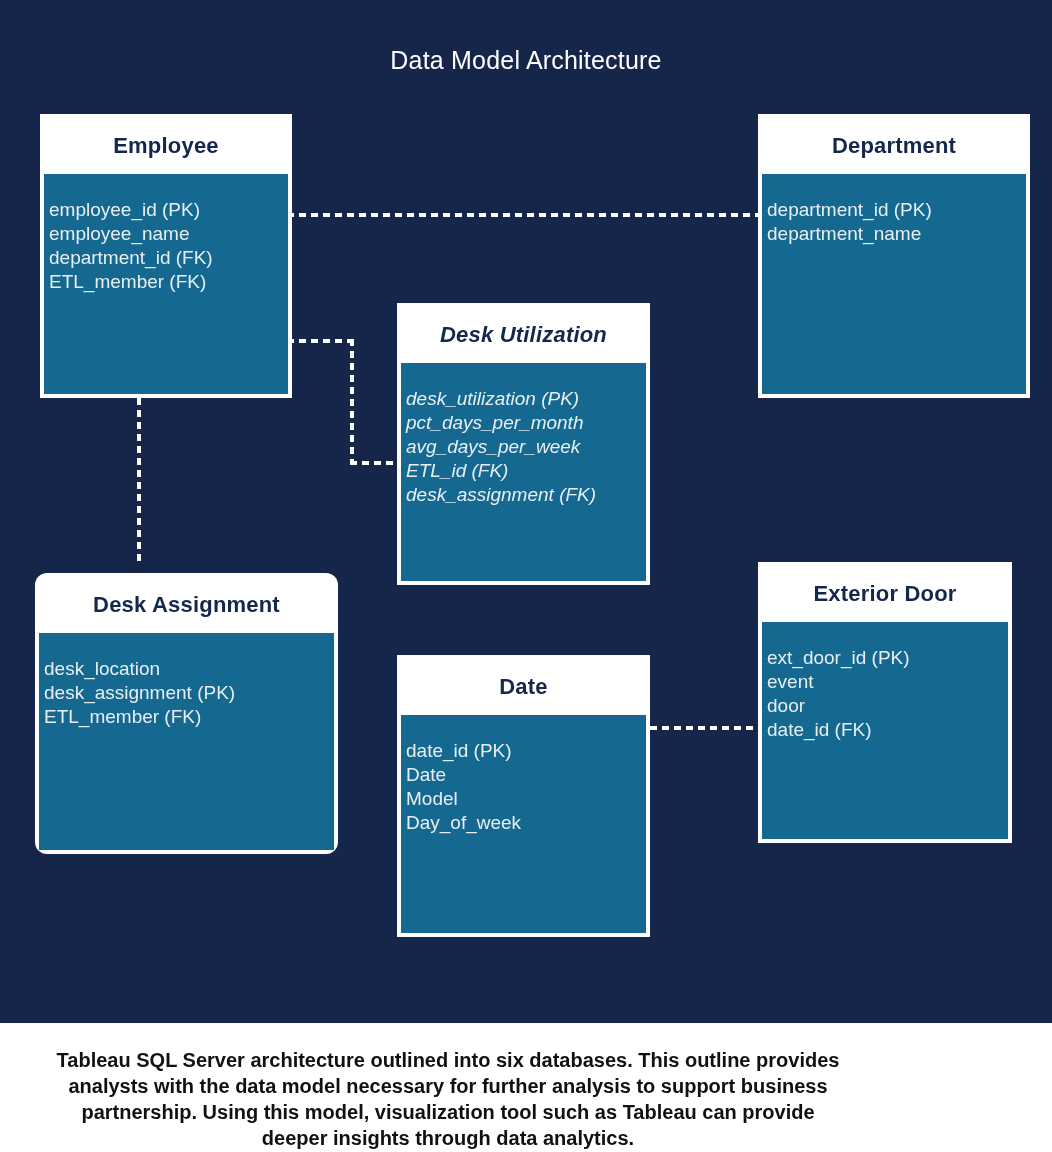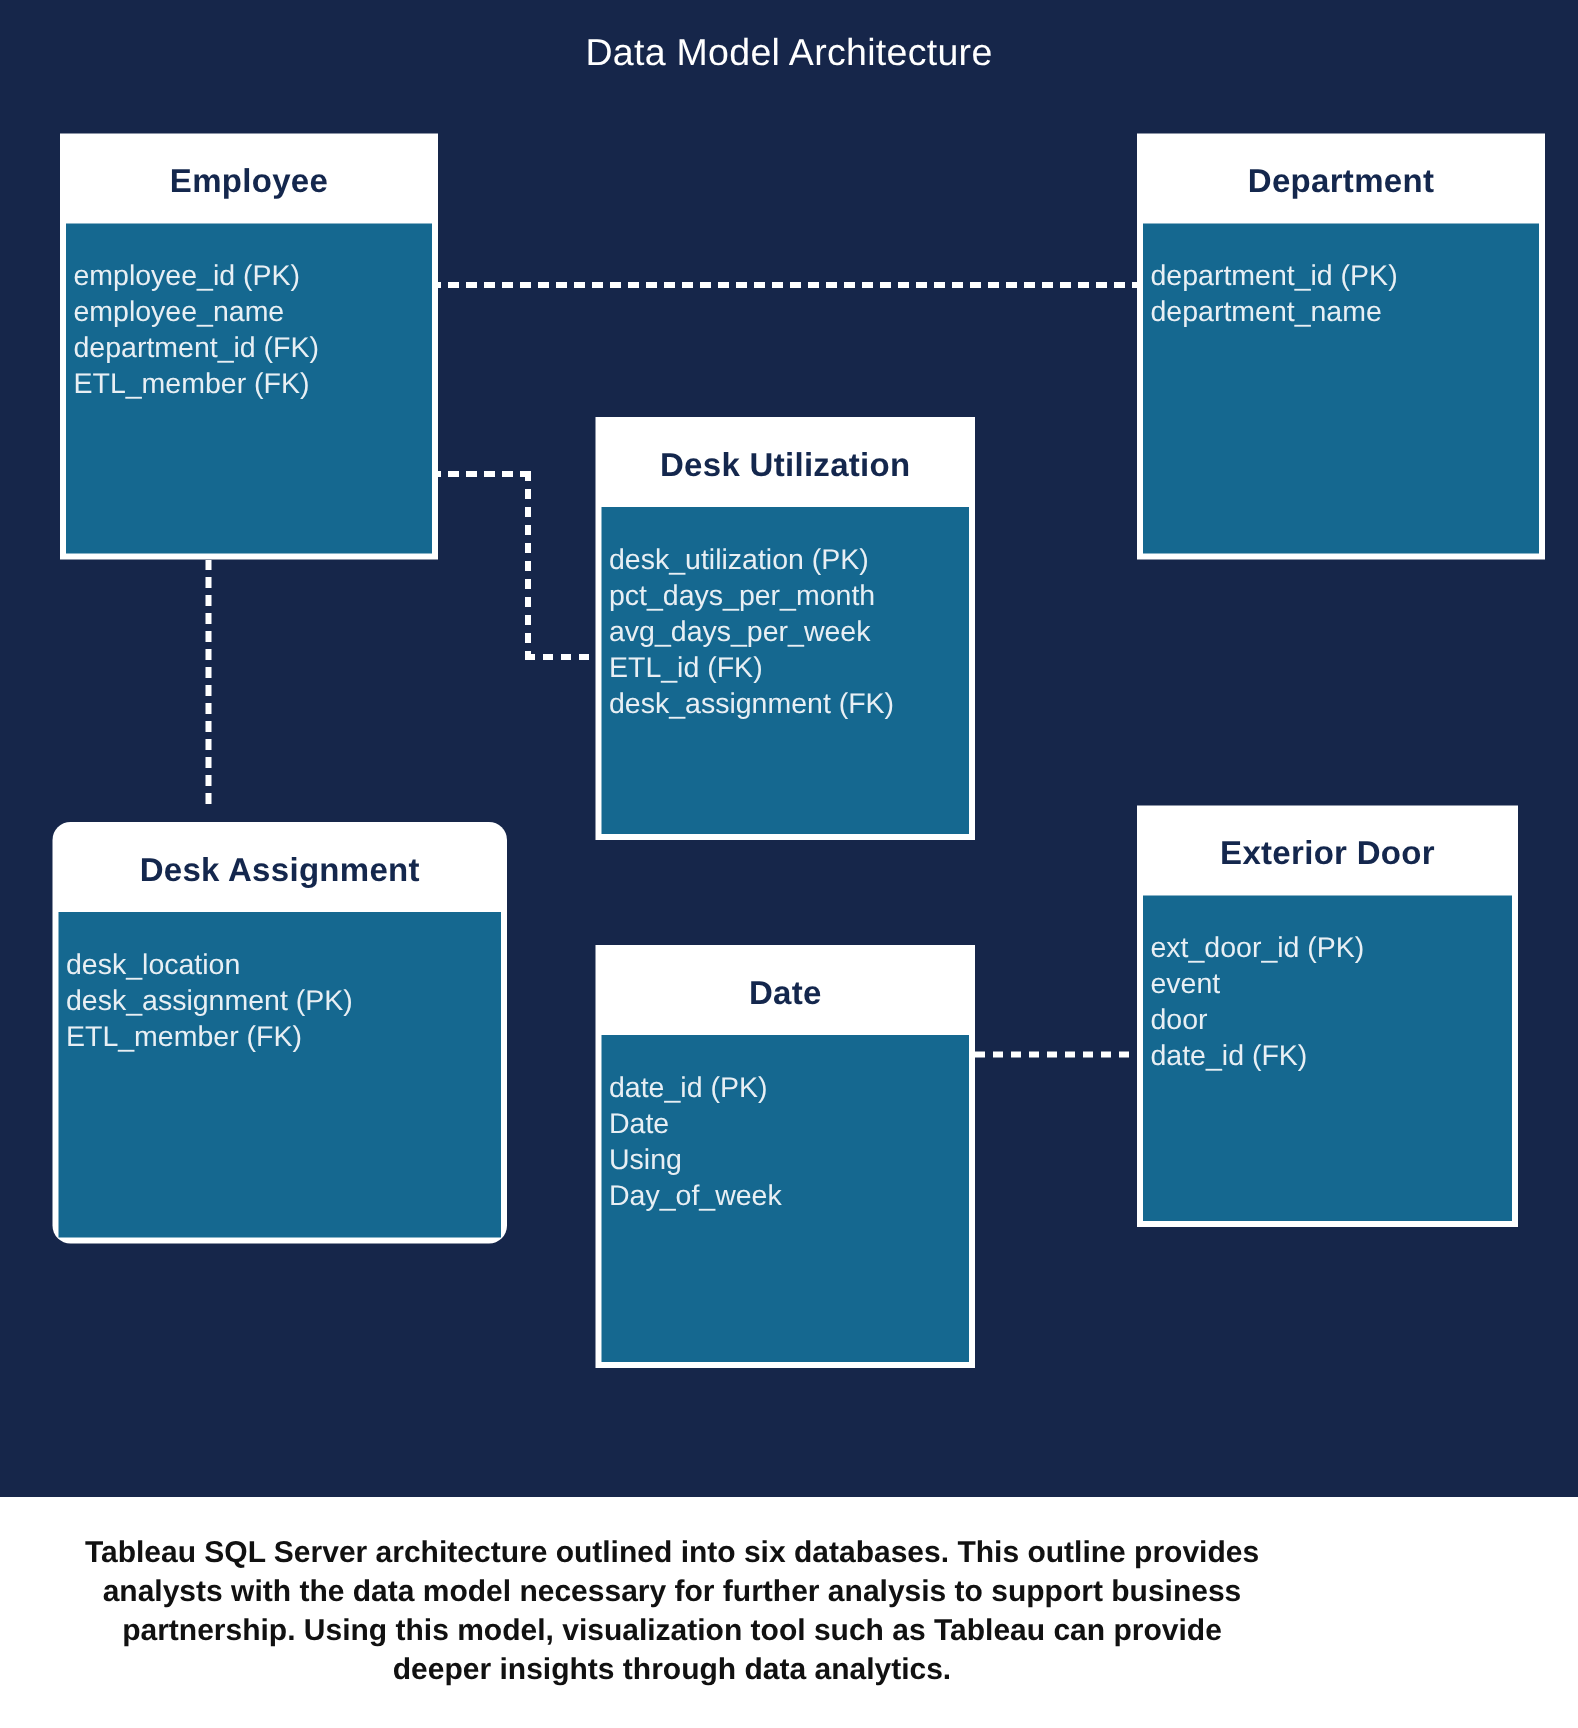--- a/index.html
+++ b/index.html
@@ -3,21 +3,21 @@
 <meta charset="utf-8">
 <style>
   html, body { margin: 0; padding: 0; }
   body {
     width: 1052px; height: 1152px;
     background: #16264A;
     font-family: "Liberation Sans", sans-serif;
     position: relative;
     overflow: hidden;
   }
-  .canvas { position: absolute; inset: 0; }
+  .canvas { position: absolute; inset: 0; margin-top: 25px; }
 
   .diagram-title {
     position: absolute;
     top: 21px; left: 0; width: 1052px;
     text-align: center;
     color: #FFFFFF;
     font-size: 25px;
     font-weight: 500;
     letter-spacing: 0.2px;
   }
@@ -49,21 +49,21 @@
     color: #E8EFF4;
     font-size: 19px;
     line-height: 24px;
     padding: 24px 5px;
     box-sizing: border-box;
   }
   .field { white-space: nowrap; }
 
   #table-employee        { left: 40px;  top: 89px;  width: 252px; height: 284px; }
   #table-department      { left: 758px; top: 89px;  width: 272px; height: 284px; }
-  #table-desk-utilization{ left: 397px; top: 278px; width: 253px; height: 282px; }
+  #table-desk-utilization{ left: 397px; top: 278px; width: 253px; height: 282px; font-style: italic; }
   #table-desk-assignment { left: 35px;  top: 548px; width: 303px; height: 281px; border-radius: 12px; }
   #table-exterior-door   { left: 758px; top: 537px; width: 254px; height: 281px; }
   #table-date            { left: 397px; top: 630px; width: 253px; height: 282px; }
 
   
   .h-dash {
     position: absolute;
     height: 4px;
     background: repeating-linear-gradient(90deg, #FFFFFF 0 7px, rgba(0,0,0,0) 7px 12px);
   }
@@ -157,21 +157,21 @@
       <div class="field">door</div>
       <div class="field">date_id (FK)</div>
     </div>
   </div>
 
   <div class="table" id="table-date">
     <div class="table-header">Date</div>
     <div class="table-body">
       <div class="field">date_id (PK)</div>
       <div class="field">Date</div>
-      <div class="field">Using</div>
+      <div class="field">Model</div>
       <div class="field">Day_of_week</div>
     </div>
   </div>
 
   <div class="footer">
     <div class="caption">
       <div>Tableau SQL Server architecture outlined into six databases. This outline provides</div>
       <div>analysts with the data model necessary for further analysis to support business</div>
       <div>partnership. Using this model, visualization tool such as Tableau can provide</div>
       <div>deeper insights through data analytics.</div>

